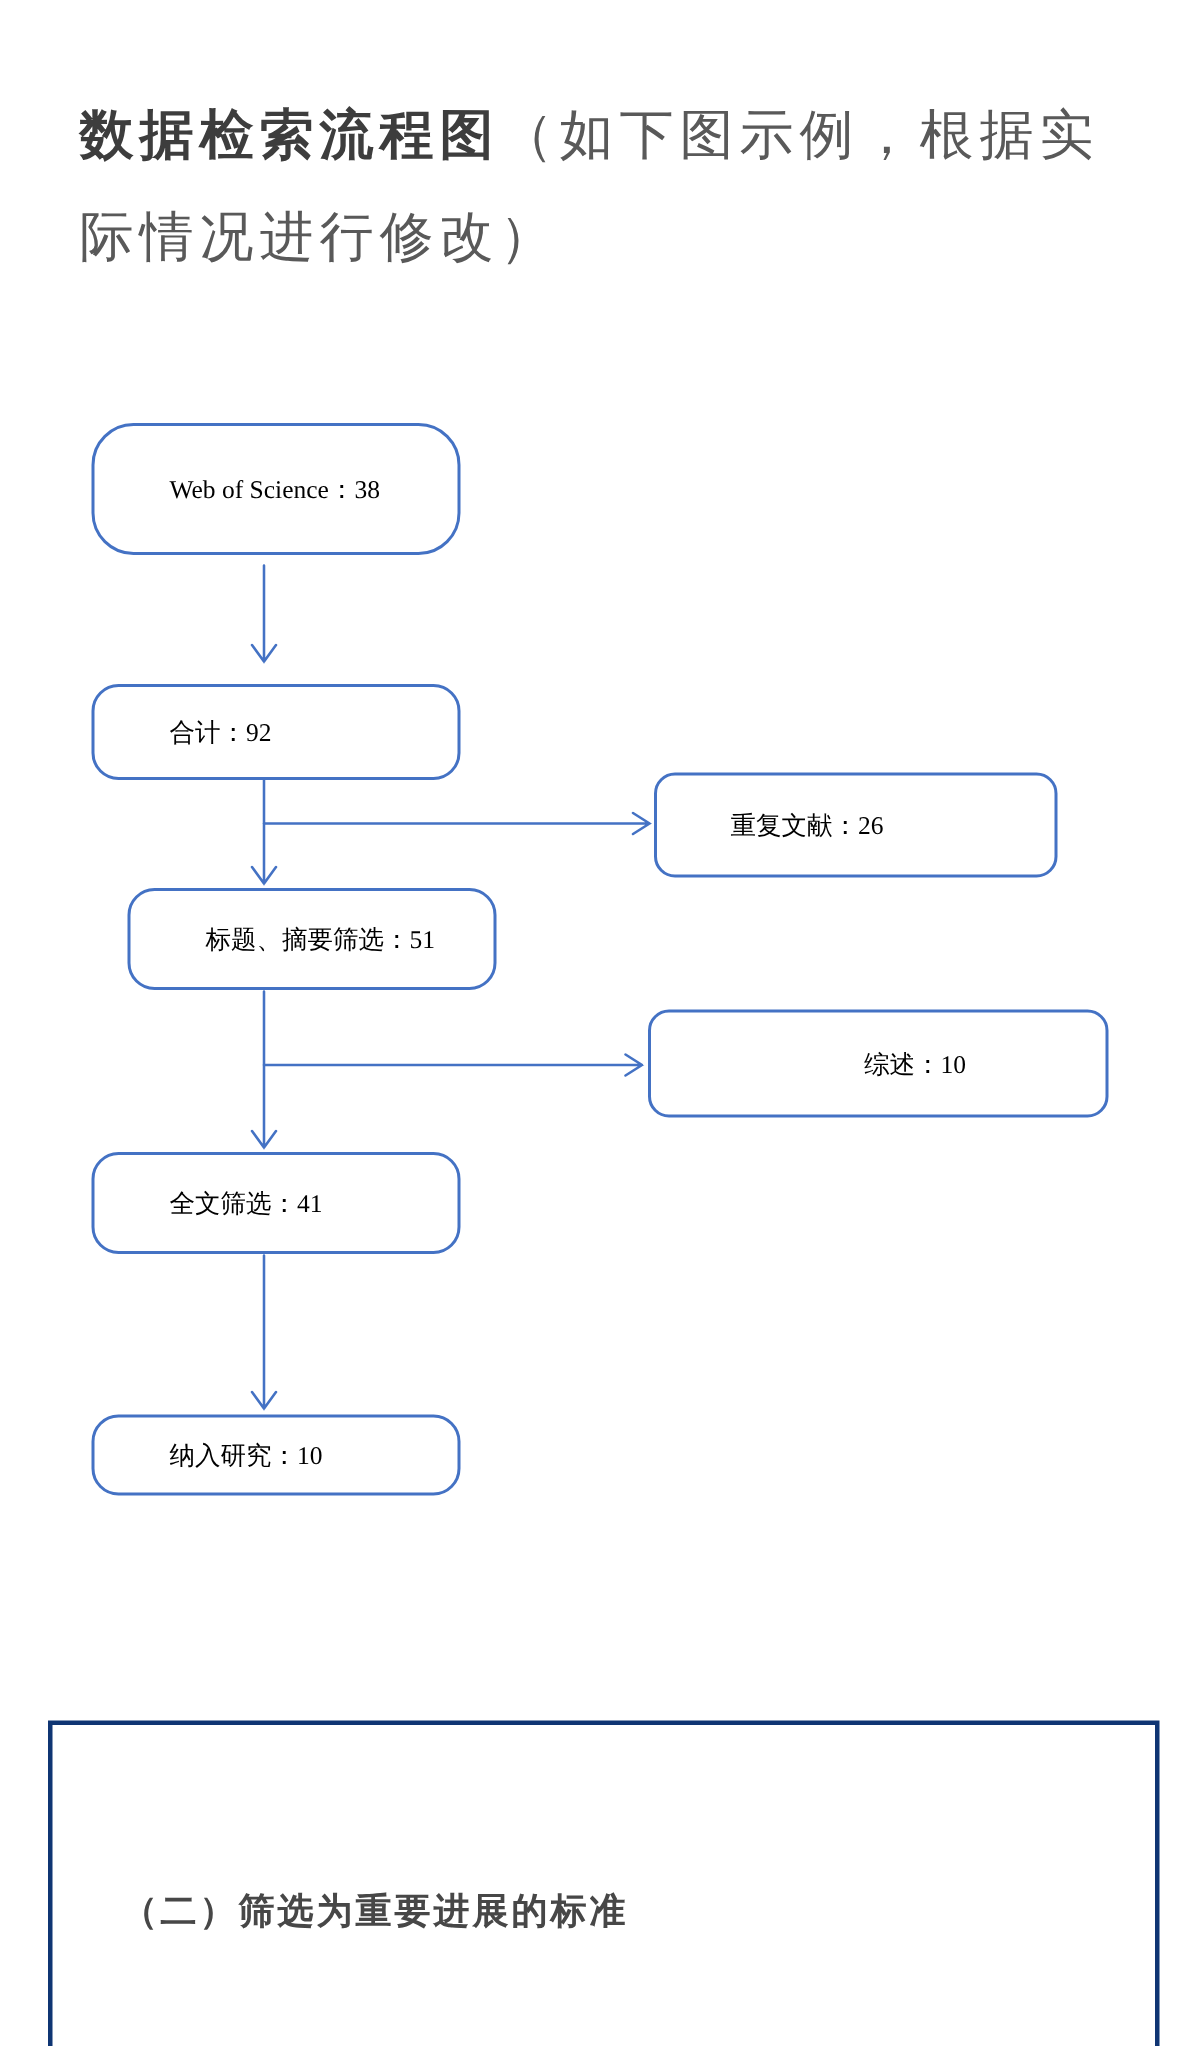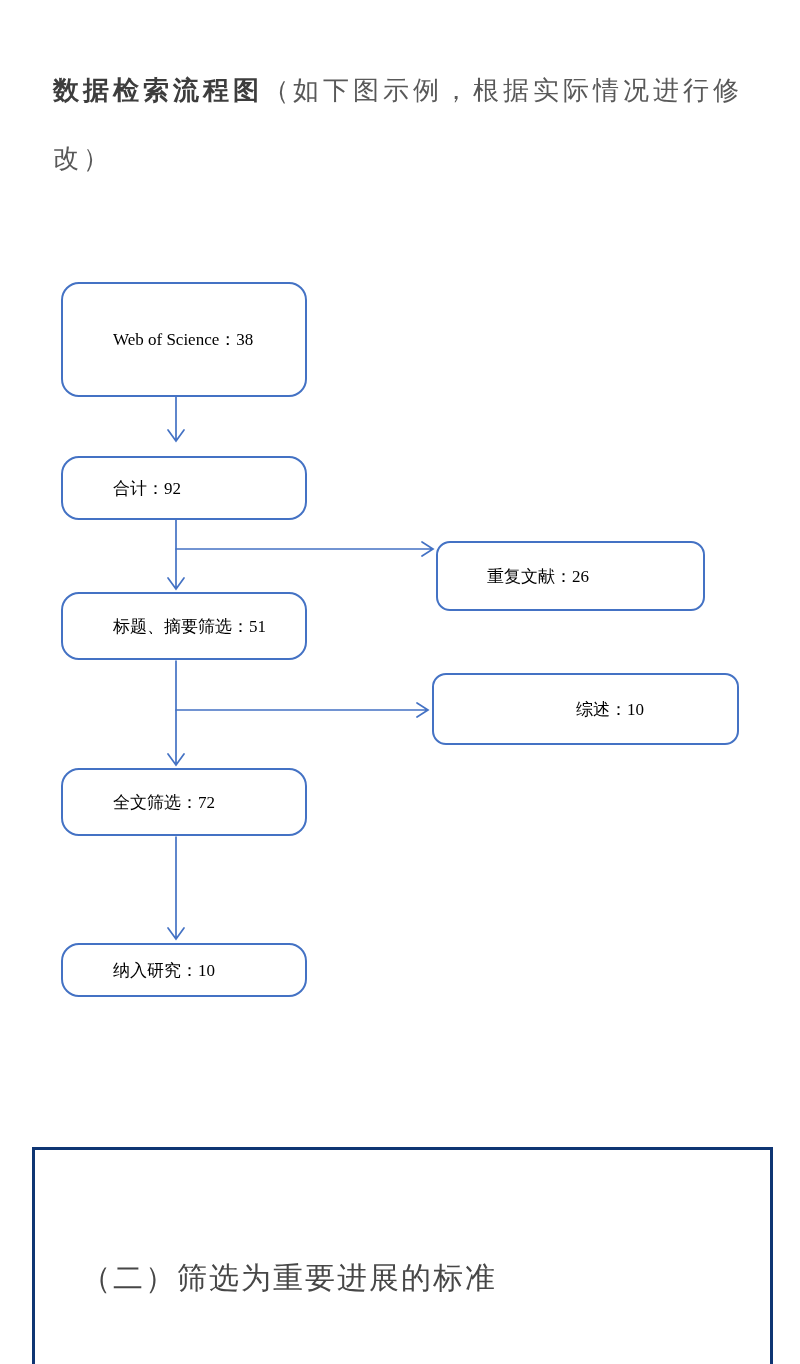--- a/index.html
+++ b/index.html
@@ -3,51 +3,51 @@
 <meta charset="utf-8">
 <style>
   html,body{margin:0;padding:0;}
   body{
     width:800px;height:1364px;position:relative;background:#ffffff;
     font-family:"Liberation Sans",sans-serif;overflow:hidden;
   }
   
   .doc-title{
     position:absolute;left:53px;top:56px;width:712px;
-    font-size:26px;line-height:68px;letter-spacing:4px;
+    font-size:36px;line-height:68px;letter-spacing:4px;
     color:#595959;
   }
   .doc-title b{color:#3d3d3d;font-weight:bold;}
   
   .flowbox{
     position:absolute;box-sizing:border-box;
     border:2px solid #4472C4;border-radius:18px;background:#ffffff;
     display:flex;flex-direction:column;justify-content:center;
     row-gap:14px;
     font-family:"Liberation Serif",serif;font-size:17px;color:#000000;
   }
   .flowbox .line{white-space:nowrap;}
   .box-main{left:61px;width:246px;padding-left:50px;}
   .box-side{padding-left:49px;border-radius:14px;}
-  #box-sources{top:282px;height:115px;}
+  #box-sources{top:282px;height:88px;border-radius:28px;}
   #box-total{top:456px;height:64px;}
-  #box-screen{top:592px;height:68px;}
+  #box-screen{top:592px;height:68px;margin-left:24px;}
   #box-fulltext{top:768px;height:68px;}
   #box-included{top:943px;height:54px;}
-  #box-excluded1{left:436px;top:515px;width:269px;height:70px;row-gap:12px;margin-top:26px;}
+  #box-excluded1{left:436px;top:515px;width:269px;height:70px;row-gap:12px;}
   #box-excluded2{left:432px;top:673px;width:307px;height:72px;align-items:center;}
   .arrow-svg{position:absolute;left:0;top:0;pointer-events:none;}
   
   .section-box{
     position:absolute;left:32px;top:1147px;width:741px;height:260px;
     box-sizing:border-box;border:3px solid #0F3573;background:#ffffff;
   }
   .section-heading{
     position:absolute;left:46px;top:108px;
-    font-size:30px;font-weight:normal;letter-spacing:2px;color:#474747;
+    font-size:24px;font-weight:bold;letter-spacing:2px;color:#474747;
     white-space:nowrap;
   }
 </style>
 </head>
 <body>
 
 <div class="doc-title"><b>数据检索流程图</b><span>（如下图示例，根据实际情况进行修改）</span></div>
 
 <svg class="arrow-svg" width="800" height="1364" viewBox="0 0 800 1364">
   <g stroke="#4472C4" stroke-width="1.7" fill="none" stroke-linecap="round">
@@ -72,21 +72,21 @@
 
 <div class="flowbox box-main" id="box-total">
   <span class="line">合计：92</span>
 </div>
 
 <div class="flowbox box-main" id="box-screen">
   <span class="line">标题、摘要筛选：51</span>
 </div>
 
 <div class="flowbox box-main" id="box-fulltext">
-  <span class="line">全文筛选：72</span>
+  <span class="line">全文筛选：41</span>
 </div>
 
 <div class="flowbox box-main" id="box-included">
   <span class="line">纳入研究：10</span>
 </div>
 
 <div class="flowbox box-side" id="box-excluded1">
   <span class="line">重复文献：26</span>
 </div>
 

